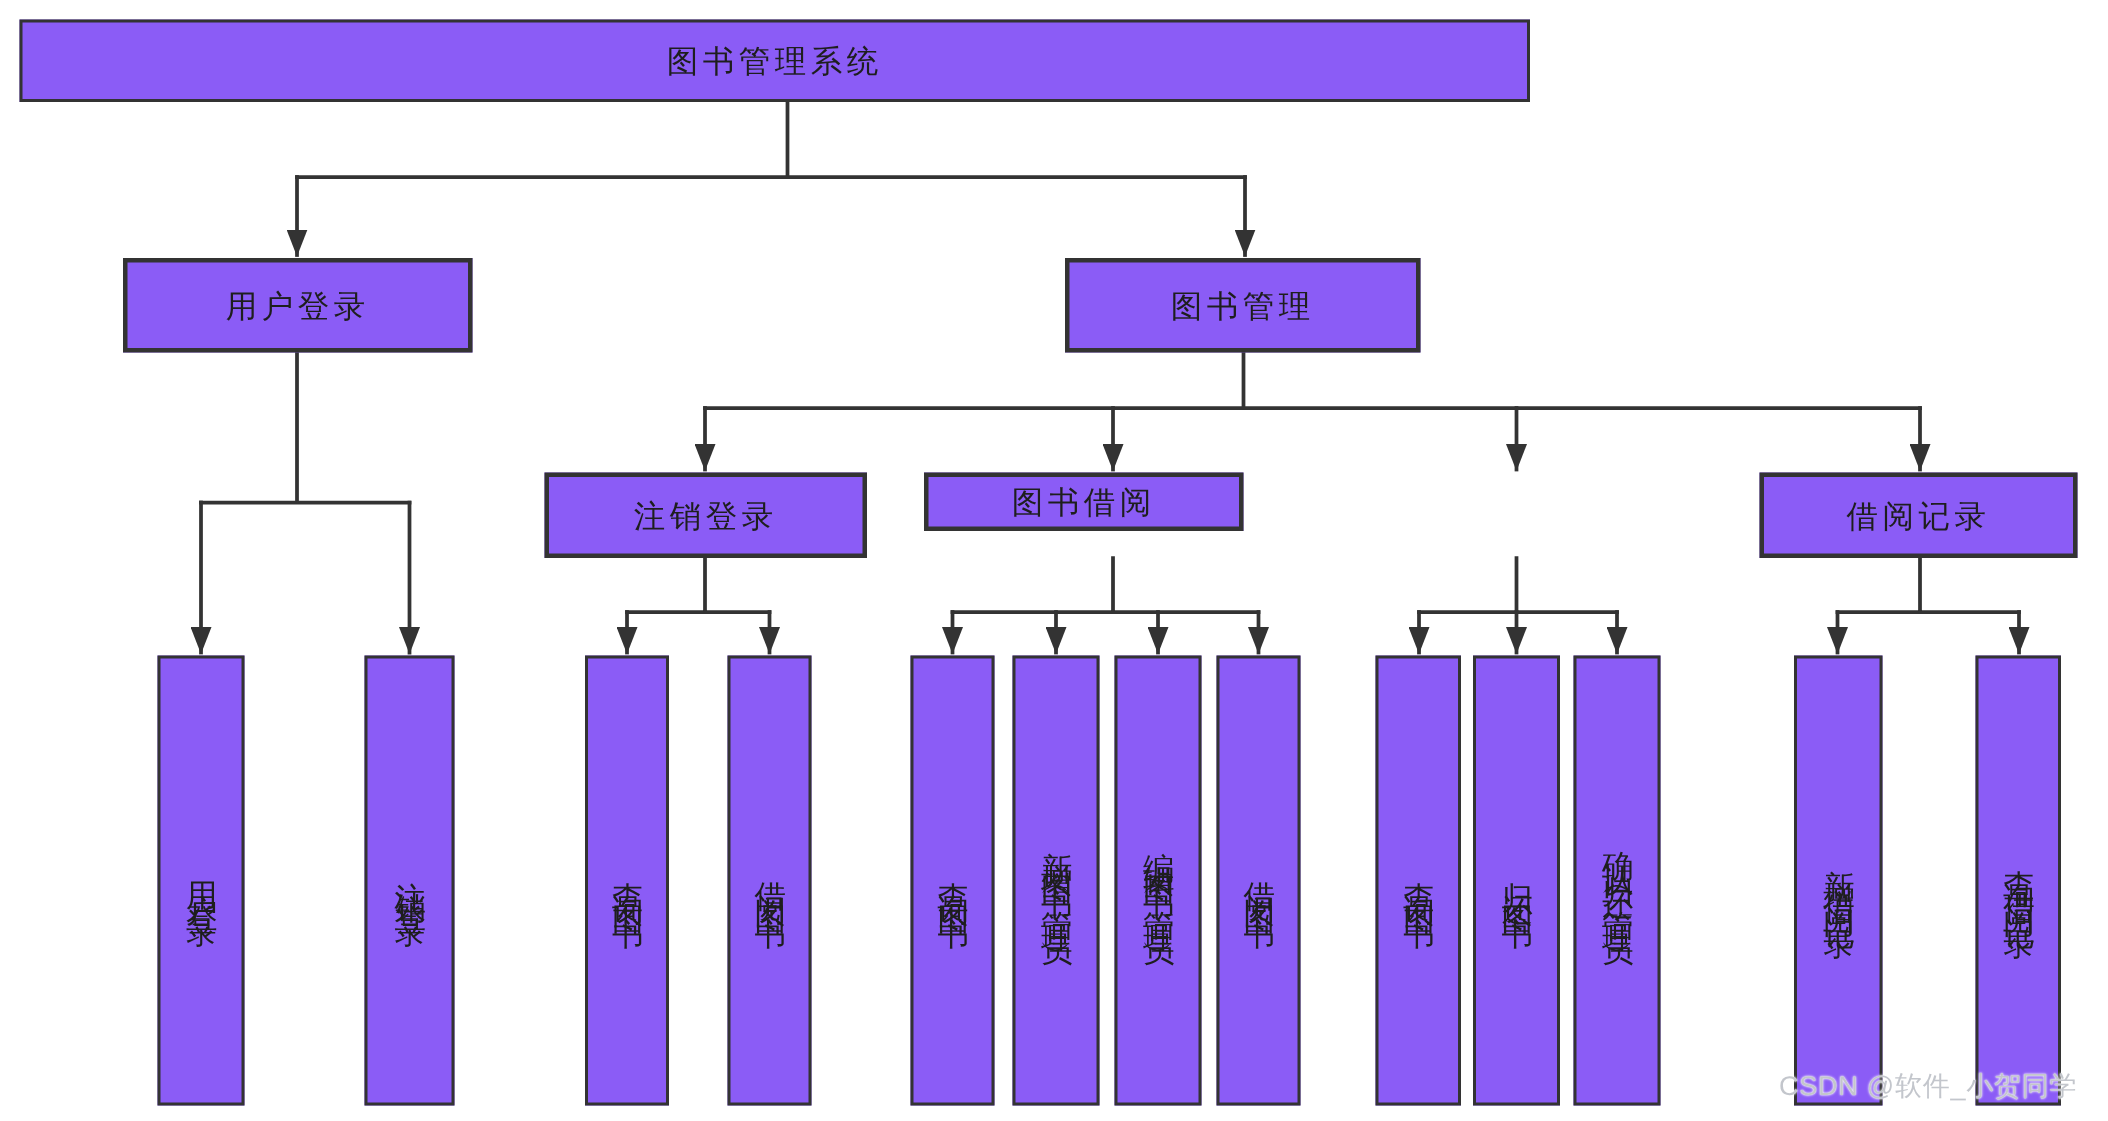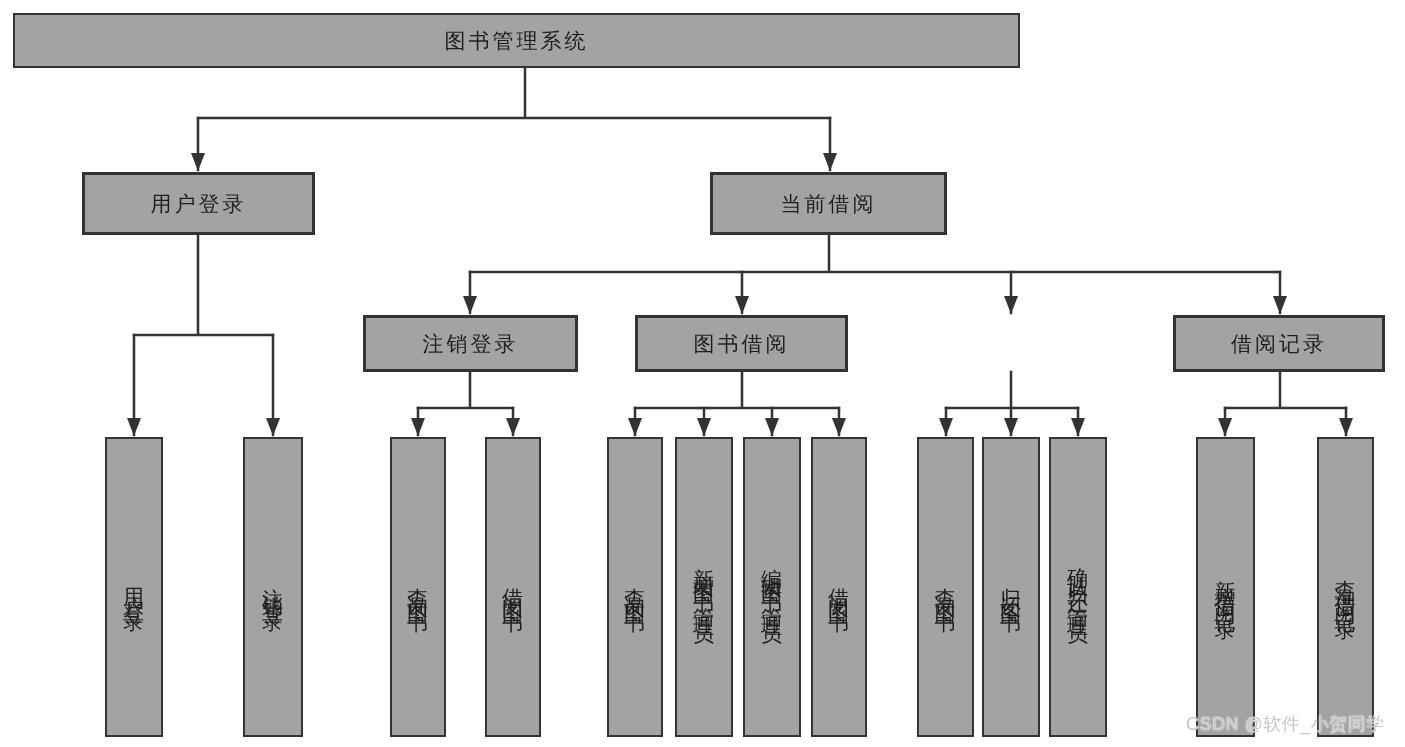--- a/index.html
+++ b/index.html
@@ -3,21 +3,21 @@
 <meta charset="utf-8">
 <style>
   html,body{margin:0;padding:0;}
   body{
     width:1405px;height:747px;position:relative;background:#ffffff;overflow:hidden;
     font-family:"Liberation Sans","DejaVu Sans",sans-serif;
   }
   .stage{position:absolute;left:0;top:0;width:1405px;height:747px;}
   svg.wires{position:absolute;left:0;top:0;}
   .box{
-    position:absolute;background:#a3a3a3;border:3px solid #333333;box-sizing:border-box;
+    position:absolute;background:#8b5cf6;border:3px solid #333333;box-sizing:border-box;
     display:flex;align-items:center;justify-content:center;color:#1e1e1e;
   }
   .h-box{font-size:21px;letter-spacing:3px;white-space:nowrap;}
   .root-box{border-width:2px;}
   .v-box{border-width:2px;}
   .v-box .v-label{
     writing-mode:vertical-rl;text-orientation:mixed;
     font-size:21px;letter-spacing:8px;line-height:1;color:#1e1e1e;
   }
   .watermark{
@@ -76,27 +76,27 @@
   </svg>
 
   <div class="box h-box root-box" style="left:13px;top:13px;width:1007px;height:55px">
     <span>图书管理系统</span>
   </div>
 
   <div class="box h-box" style="left:82px;top:172px;width:233px;height:63px">
     <span>用户登录</span>
   </div>
   <div class="box h-box" style="left:710px;top:172px;width:237px;height:63px">
-    <span>当前借阅</span>
+    <span>图书管理</span>
   </div>
 
   <div class="box h-box" style="left:363px;top:315px;width:215px;height:57px">
     <span>注销登录</span>
   </div>
-  <div class="box h-box" style="left:635px;top:315px;width:213px;height:57px">
+  <div class="box h-box" style="left:616px;top:315px;width:213px;height:39px">
     <span>图书借阅</span>
   </div>
   <div class="box h-box" style="left:1173px;top:315px;width:212px;height:57px">
     <span>借阅记录</span>
   </div>
 
   <div class="box v-box" style="left:105px;top:437px;width:58px;height:300px">
     <span class="v-label">用户登录</span>
   </div>
   <div class="box v-box" style="left:243px;top:437px;width:60px;height:300px">

